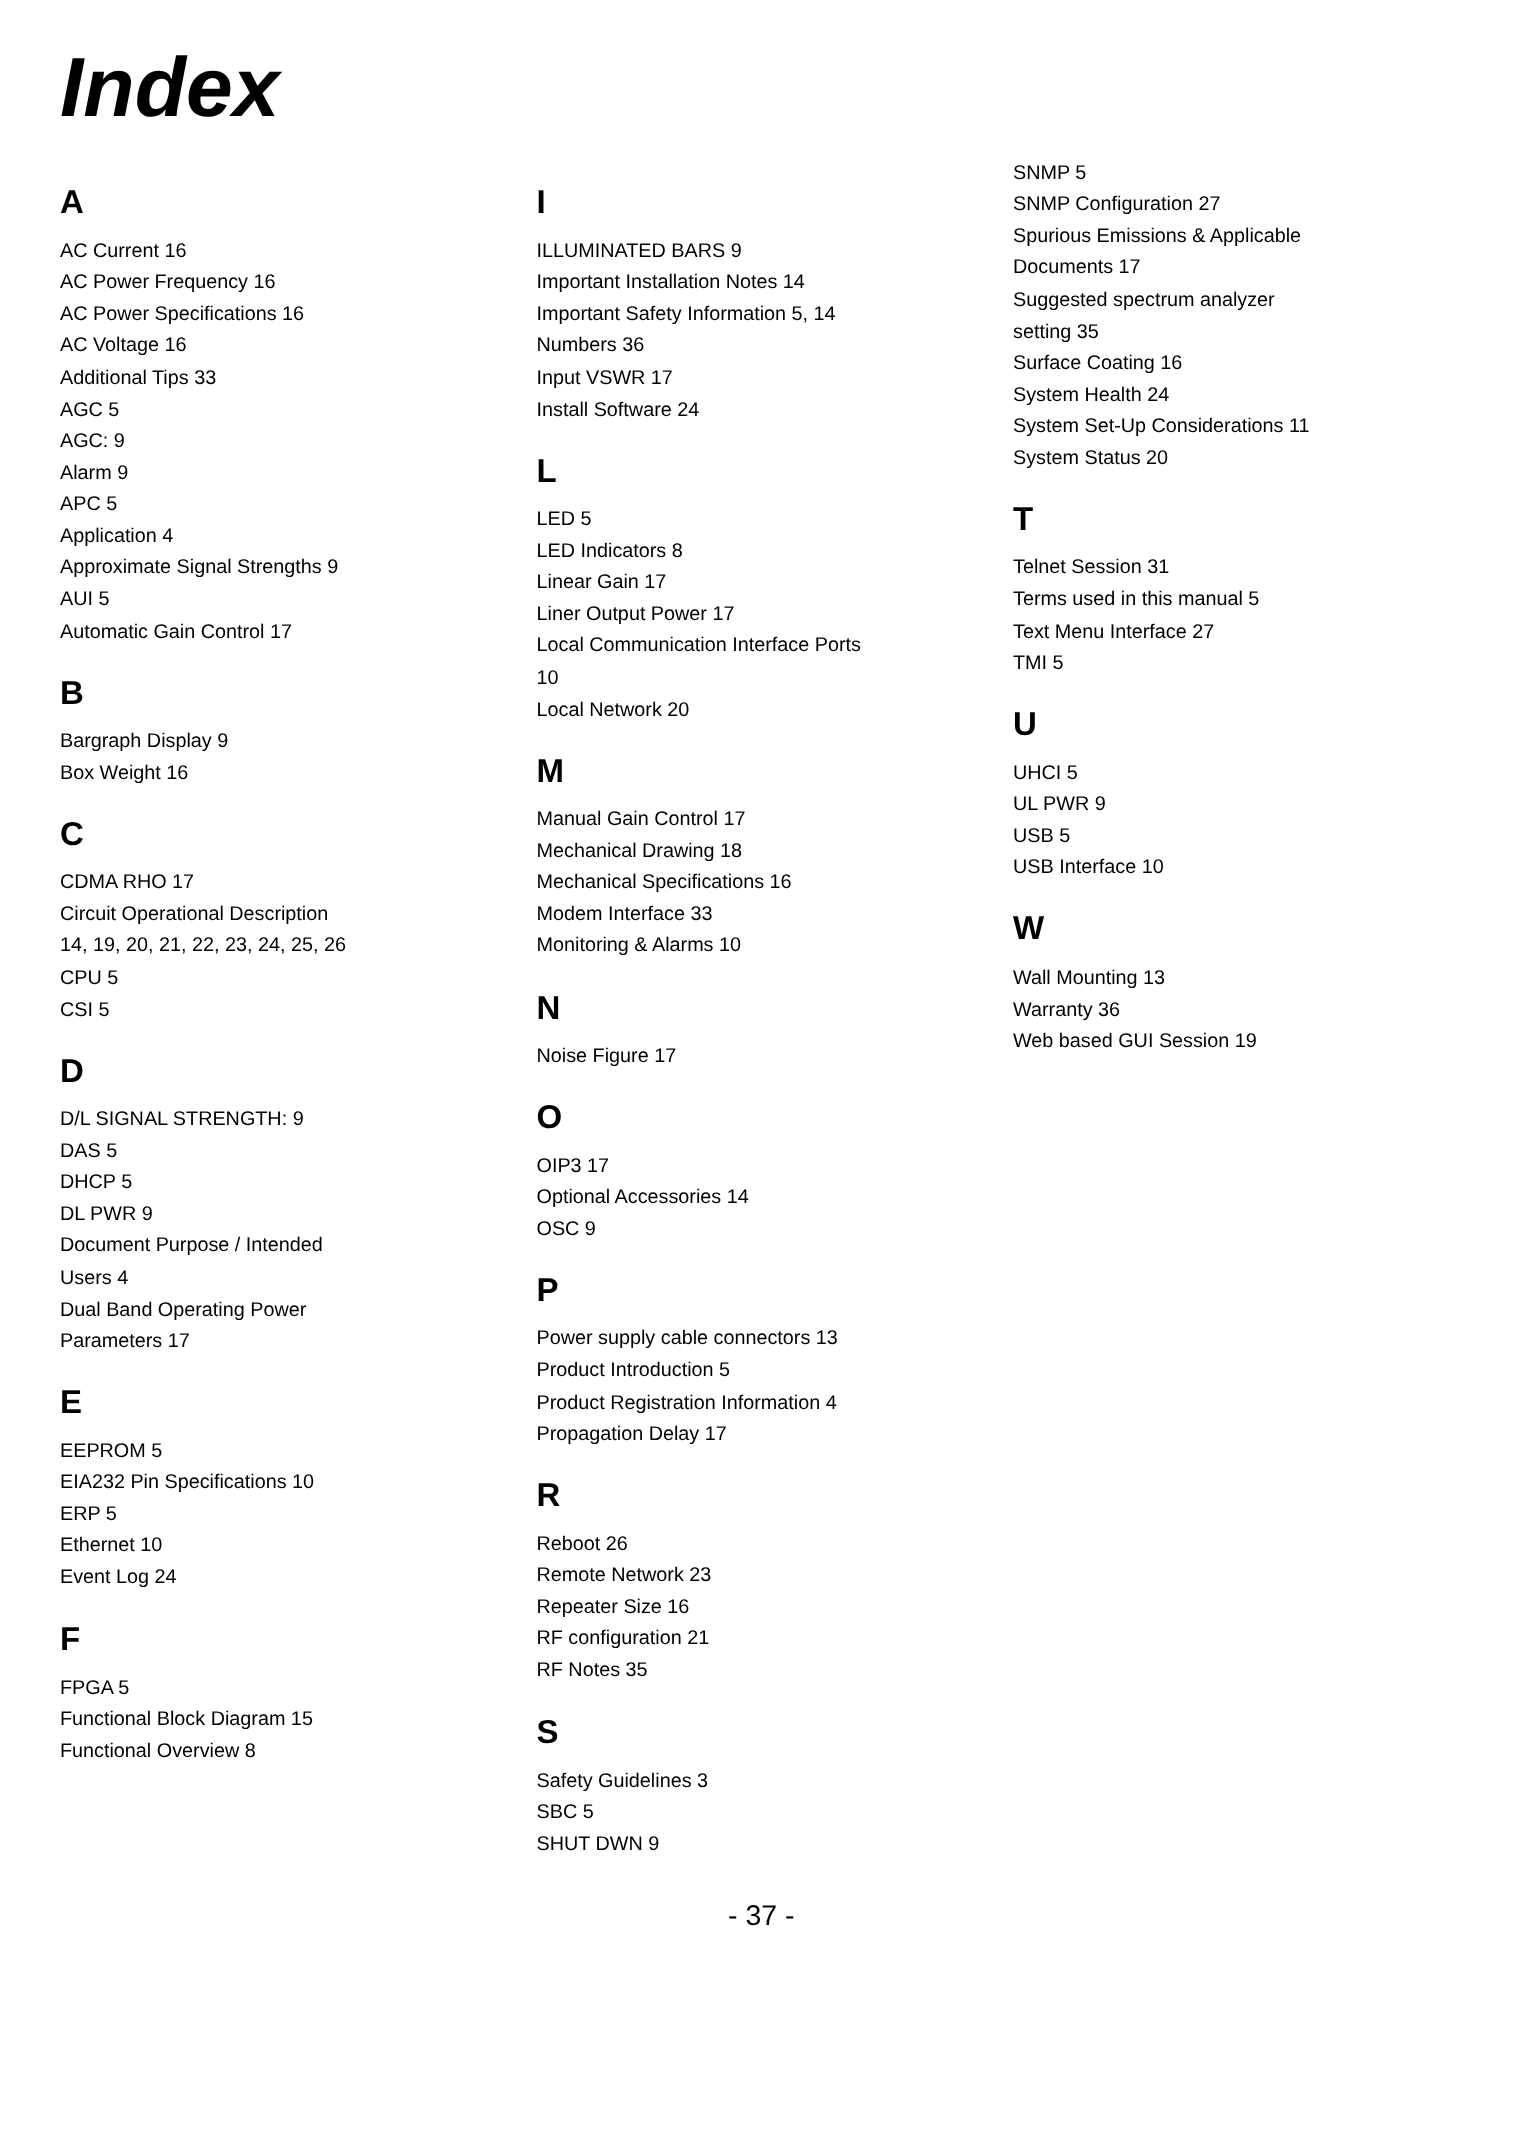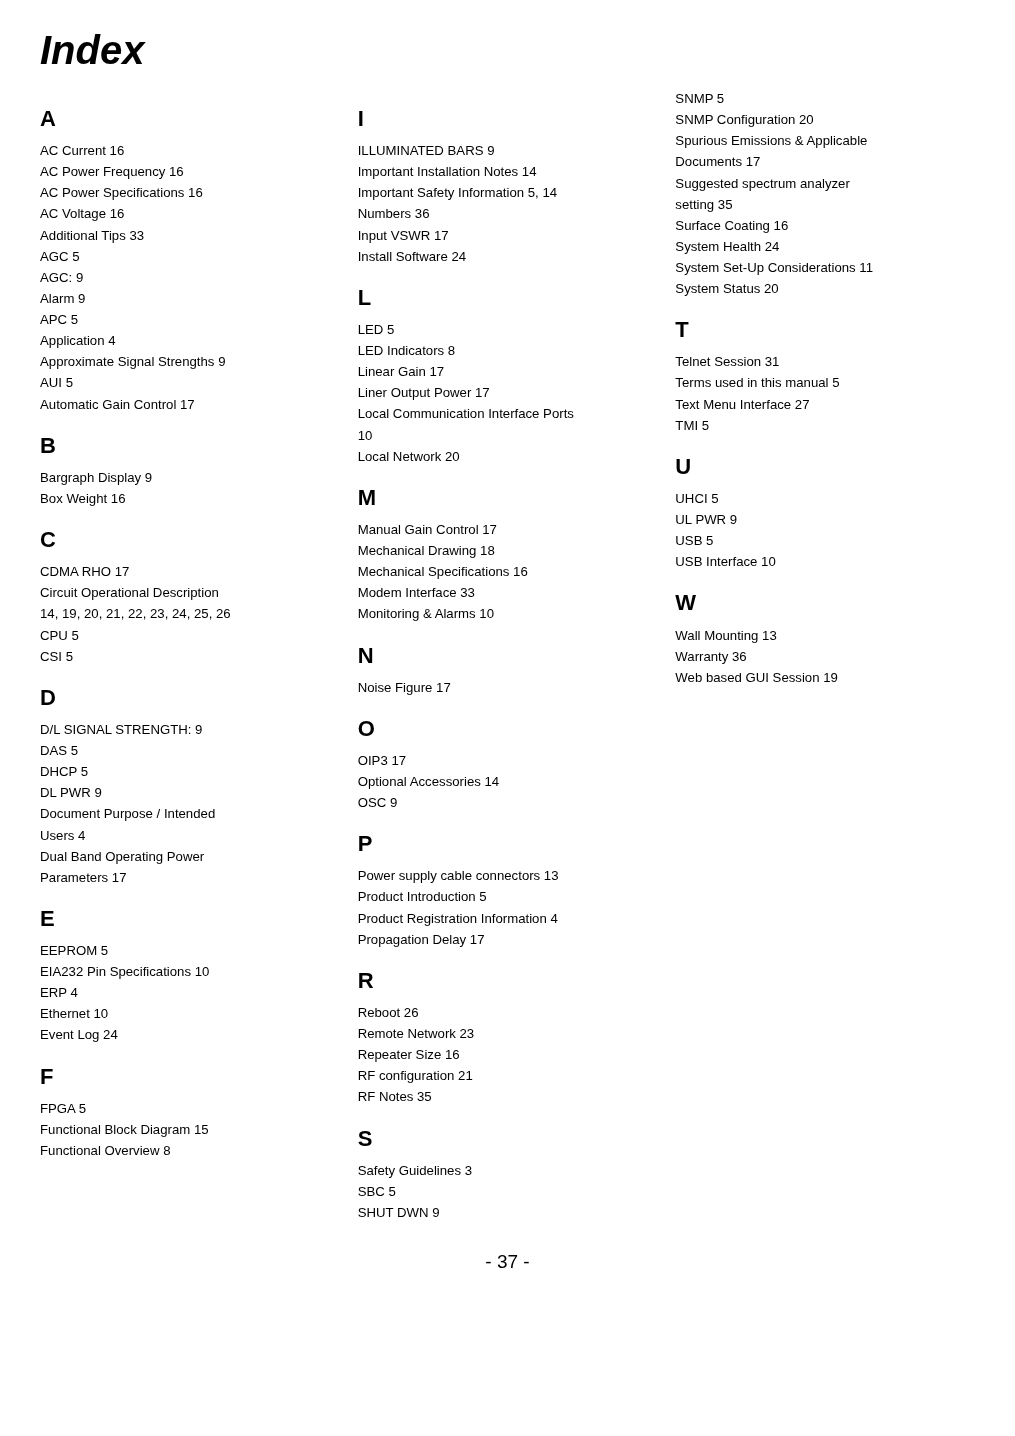--- a/index.html
+++ b/index.html
@@ -6,21 +6,21 @@
     body {
       background: #fff;
       font-family: Arial, Helvetica, sans-serif;
       font-size: 13.5px;
       color: #000;
       width: 1015px;
       min-height: 1436px;
       padding: 30px 40px 40px 40px;
     }
     h1.index-title {
-      font-size: 40px;
+      font-size: 56px;
       font-weight: 900;
       font-style: italic;
       line-height: 1;
       margin-bottom: 18px;
     }
     .columns-wrapper {
       display: flex;
       gap: 0;
       width: 100%;
     }
@@ -83,21 +83,21 @@
       <div class="entry">DAS  5</div>
       <div class="entry">DHCP  5</div>
       <div class="entry">DL PWR  9</div>
       <div class="entry">Document Purpose / Intended</div>
       <div class="entry">    Users  4</div>
       <div class="entry">Dual Band Operating Power</div>
       <div class="entry">    Parameters  17</div>
       <div class="section-letter">E</div>
       <div class="entry">EEPROM  5</div>
       <div class="entry">EIA232 Pin Specifications  10</div>
-      <div class="entry">ERP  4</div>
+      <div class="entry">ERP  5</div>
       <div class="entry">Ethernet  10</div>
       <div class="entry">Event Log  24</div>
       <div class="section-letter">F</div>
       <div class="entry">FPGA  5</div>
       <div class="entry">Functional Block Diagram  15</div>
       <div class="entry">Functional Overview  8</div>
     </div>
     <div class="col">
       <div class="section-letter">I</div>
       <div class="entry">ILLUMINATED    BARS  9</div>
@@ -137,21 +137,21 @@
       <div class="entry">Repeater Size  16</div>
       <div class="entry">RF configuration  21</div>
       <div class="entry">RF Notes  35</div>
       <div class="section-letter">S</div>
       <div class="entry">Safety Guidelines  3</div>
       <div class="entry">SBC  5</div>
       <div class="entry">SHUT DWN  9</div>
     </div>
     <div class="col">
       <div class="entry">SNMP  5</div>
-      <div class="entry">SNMP Configuration  20</div>
+      <div class="entry">SNMP Configuration  27</div>
       <div class="entry">Spurious Emissions &amp;    Applicable</div>
       <div class="entry">    Documents  17</div>
       <div class="entry">Suggested spectrum analyzer</div>
       <div class="entry">    setting  35</div>
       <div class="entry">Surface Coating  16</div>
       <div class="entry">System Health  24</div>
       <div class="entry">System Set-Up Considerations  11</div>
       <div class="entry">System Status  20</div>
       <div class="section-letter">T</div>
       <div class="entry">Telnet Session  31</div>

